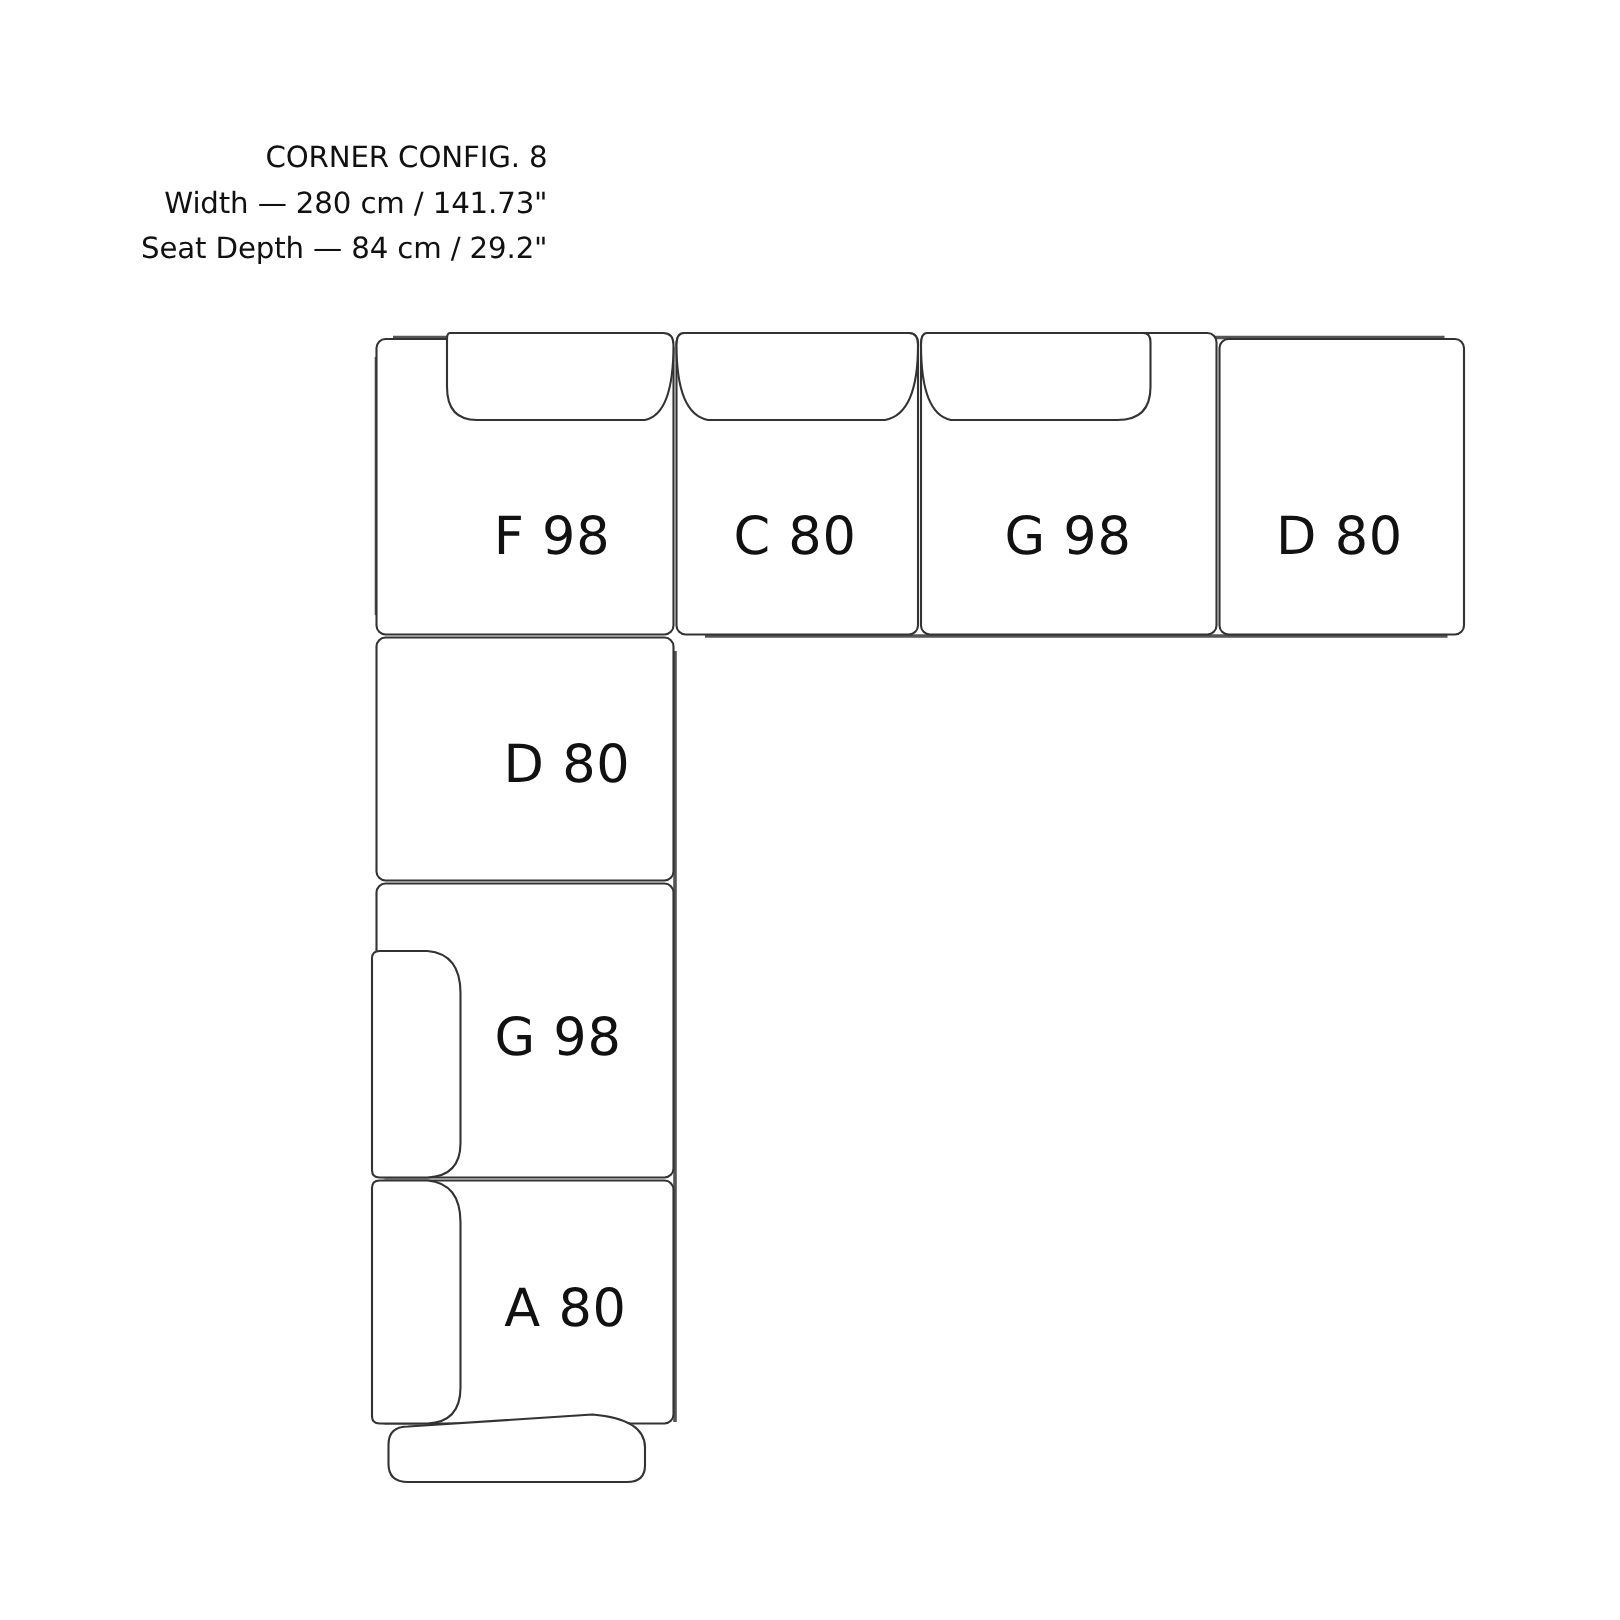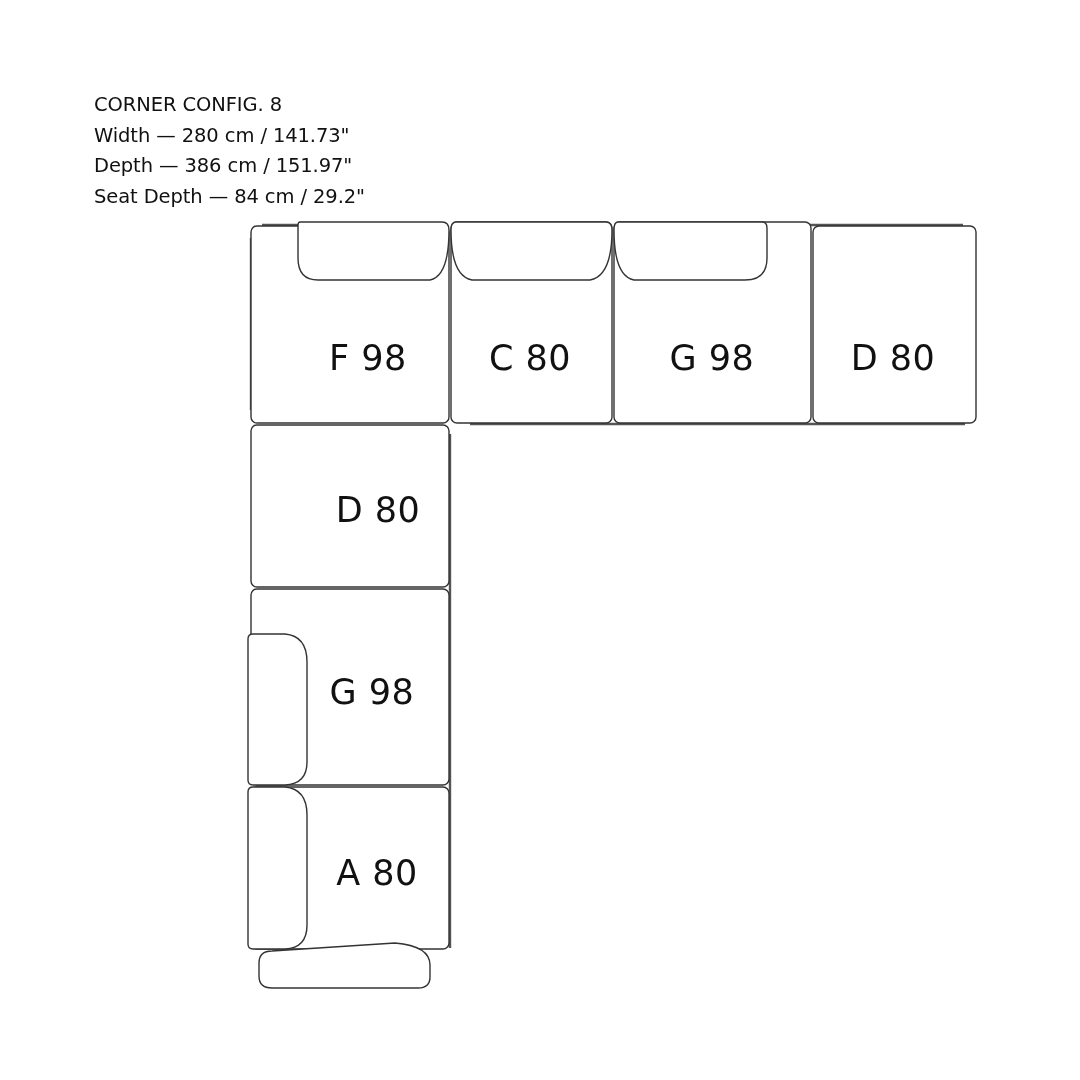--- a/index.html
+++ b/index.html
@@ -17,21 +17,21 @@
     }
     .specs {
       position: absolute;
       left: 94px;
       top: 90px;
       font-size: 19.5px;
       line-height: 30.5px;
       letter-spacing: -0.1px;
       color: #111111;
     }
-    .specs div { white-space: nowrap; }
+    .specs div { white-space: nowrap; text-align: right; }
     svg.diagram {
       position: absolute;
       left: 0;
       top: 0;
       width: 1080px;
       height: 1080px;
     }
     .outline {
       fill: #ffffff;
       stroke: #333333;
@@ -55,21 +55,20 @@
       dominant-baseline: central;
       letter-spacing: 0.5px;
     }
   </style>
 </head>
 <body>
 
 <div class="specs">
   <div>CORNER CONFIG. 8</div>
   <div>Width — 280 cm / 141.73"</div>
-  <div>Depth — 386 cm / 151.97"</div>
   <div>Seat Depth — 84 cm / 29.2"</div>
 </div>
 
 <svg class="diagram" viewBox="0 0 1080 1080" xmlns="http://www.w3.org/2000/svg">
 
   <g>
     <line class="outline-heavy" x1="251" y1="238" x2="251" y2="410"></line>
     <line class="outline-heavy" x1="450" y1="434" x2="450" y2="948"></line>
     <line class="outline-heavy" x1="470" y1="424" x2="965" y2="424"></line>
     <line class="outline-heavy" x1="614" y1="225" x2="963" y2="225"></line>

